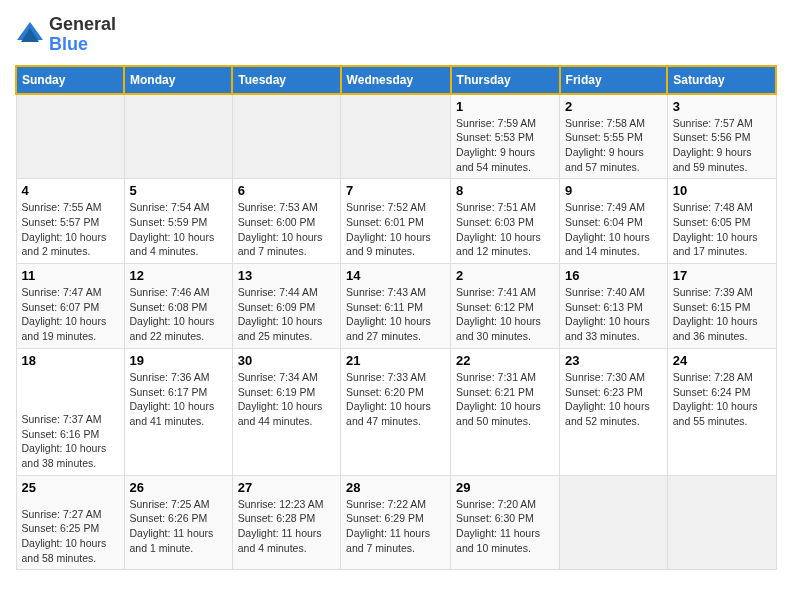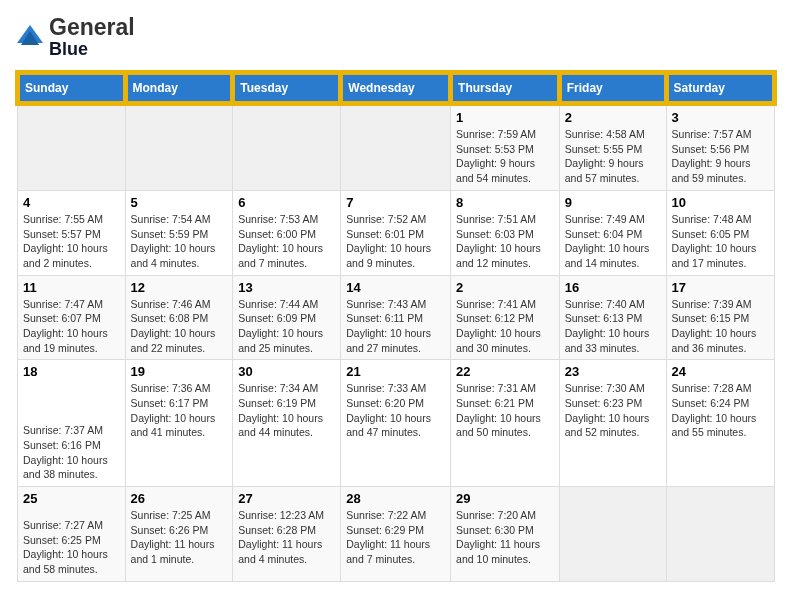--- a/index.html
+++ b/index.html
@@ -19,28 +19,28 @@
     .logo {
       display: flex;
       align-items: center;
     }
     .logo-text {
       display: flex;
       flex-direction: column;
       line-height: 1.1;
     }
     .logo-general {
-      font-size: 23px;
+      font-size: 18px;
       font-weight: bold;
       color: #333;
     }
     .logo-blue {
       font-size: 18px;
       font-weight: bold;
-      color: #0f172a;
+      color: #3b82f6;
     }
     .logo-icon {
       width: 30px;
       height: 30px;
       margin-right: 4px;
     }
     .title-block {
       text-align: right;
     }
     .main-title {
@@ -59,21 +59,21 @@
     }
     thead tr {
       background-color: #2a7acd;
       color: white;
     }
     thead th {
       padding: 6px 5px;
       text-align: left;
       font-weight: bold;
       font-size: 12px;
-      border: 5px solid #eab308;
+      border: 2px solid #eab308;
     }
     tbody tr {
       border-bottom: 1px solid #ccc;
     }
     tbody td {
       border: 1px solid #ddd;
       padding: 4px 5px;
       vertical-align: top;
       width: 113px;
     }
@@ -135,21 +135,21 @@
         <td class="empty"></td>
         <td>
           <div class="day-num">1</div>
           <div class="day-info" style="white-space: pre-line;">Sunrise: 7:59 AM
 Sunset: 5:53 PM
 Daylight: 9 hours
 and 54 minutes.</div>
         </td>
         <td>
           <div class="day-num">2</div>
-          <div class="day-info" style="white-space: pre-line;">Sunrise: 4:58 AM
+          <div class="day-info" style="white-space: pre-line;">Sunrise: 7:58 AM
 Sunset: 5:55 PM
 Daylight: 9 hours
 and 57 minutes.</div>
         </td>
         <td>
           <div class="day-num">3</div>
           <div class="day-info" style="white-space: pre-line;">Sunrise: 7:57 AM
 Sunset: 5:56 PM
 Daylight: 9 hours
 and 59 minutes.</div>

